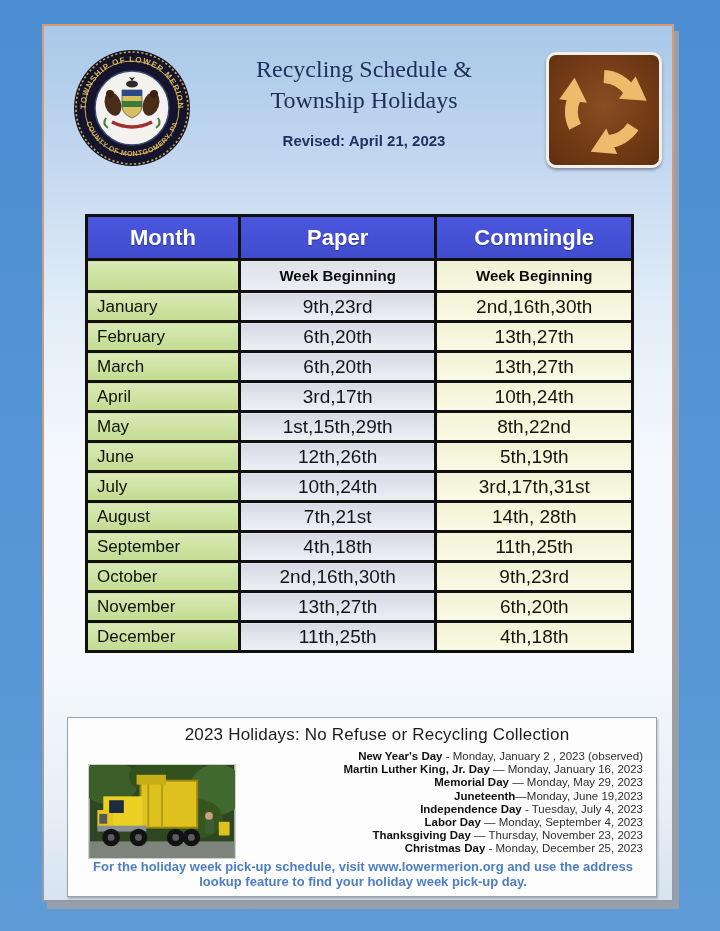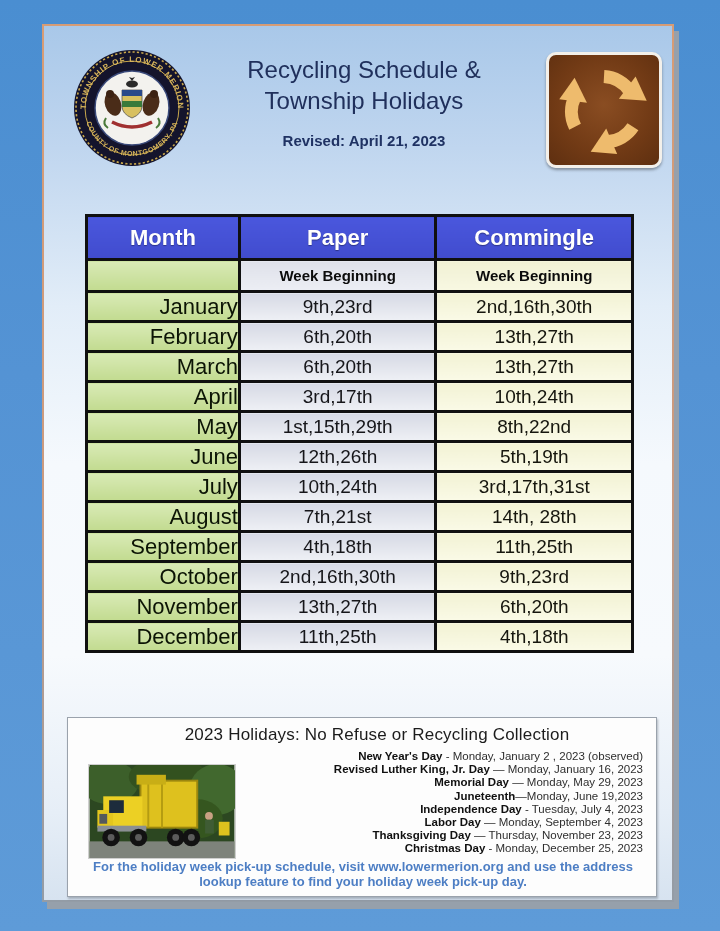--- a/index.html
+++ b/index.html
@@ -13,21 +13,21 @@
     position:absolute; left:42px; top:24px; width:632px; height:878px;
     border:2px solid transparent;
     border-image:linear-gradient(180deg,#d79c75 0%,#c99a80 55%,#939ca6 100%) 1;
     background:linear-gradient(180deg,#a9c8e9 0%,#c0d6ef 14%,#e2edf8 32%,#f5f9fd 50%,#f7fafd 72%,#e6eef7 90%,#d7e3f0 100%);
     box-shadow:5px 7px 0 #96a0ab;
   }
   
   .seal{ position:absolute; left:28px; top:22px; width:120px; height:120px; }
   .title-block{ position:absolute; left:140px; top:28px; width:360px; text-align:center; color:#1c2a5e; }
   .title-l1{ font-size:23px; font-weight:bold; color:#12123f; letter-spacing:.2px; }
-  .title-l2,.title-l3{ font-size:24px; font-weight:400; color:#20305c; line-height:31px; }
+  .title-l2,.title-l3{ font-size:24px; font-weight:400; color:#20305c; line-height:31px;font-family:Liberation Serif, serif; }
   .revised{ margin-top:16px; font-size:15px; font-weight:600; color:#1f3263; }
   .recycle-box{
     position:absolute; left:502px; top:26px; width:116px; height:116px;
     background:radial-gradient(circle at 50% 45%, #8a4d22 0%, #713a15 60%, #5e2f10 100%);
     border:3px solid #f3f0ea; border-radius:10px;
     box-shadow:0 2px 3px rgba(0,0,0,.35);
     display:flex; align-items:center; justify-content:center;
   }
   
   table.schedule{
@@ -38,21 +38,21 @@
   th.col-head{
     background:linear-gradient(180deg,#4a57dd,#414cce);
     color:#fff; font-size:22px; font-weight:bold; height:44px; text-align:center;
     text-shadow:0 1px 1px rgba(0,0,0,.35);
   }
   .c-month{ width:28%; }
   .c-paper{ width:36%; }
   .c-comm{ width:36%; }
   td.month-cell{
     background:linear-gradient(180deg,#d9eab6 0%,#c2db90 100%);
-    font-size:22px; color:#0c1405; text-align:right; padding-left:9px; height:30px;
+    font-size:17px; color:#0c1405; text-align:left; padding-left:9px; height:30px;
   }
   td.sub-green{ background:linear-gradient(180deg,#d9eab6,#c2db90); height:32px; }
   td.sub-paper{ background:linear-gradient(180deg,#dfe1ea,#eceef4); font-size:15px; font-weight:bold; text-align:center; color:#0c0c0c; }
   td.sub-comm{ background:linear-gradient(180deg,#f0f0d4,#f8f8e2); font-size:15px; font-weight:bold; text-align:center; color:#0c0c0c; }
   td.paper-cell{ background:linear-gradient(180deg,#d6d9e4 0%,#eef0f5 100%); font-size:19px; color:#16161a; text-align:center; height:30px; }
   td.comm-cell{ background:linear-gradient(180deg,#f2f2d4 0%,#fafae6 100%); font-size:19px; color:#16160e; text-align:center; height:30px; }
   
   .holidays{
     position:absolute; left:23px; top:691px; width:590px; height:180px;
     background:#fdfdfd; border:1px solid #9aa2ac; box-shadow:1px 2px 2px rgba(90,100,110,.4);
@@ -233,21 +233,21 @@
         <circle cx="88" cy="74" r="3.5" fill="#5c5c5c"></circle>
       <circle cx="104" cy="74" r="9" fill="#121212"></circle>
         <circle cx="104" cy="74" r="3.5" fill="#5c5c5c"></circle>
       <circle cx="122" cy="52" r="4" fill="#c9a183"></circle>
       <rect x="118" y="56" width="9" height="14" fill="#3f5c34"></rect>
       <rect x="132" y="58" width="11" height="14" fill="#dec11e"></rect>
     </svg>
 
     <div class="holiday-lines">
       <div class="holiday-line"><b>New Year's Day</b><span> -  Monday,  January 2 , 2023 (observed)</span></div>
-      <div class="holiday-line"><b>Revised Luther King, Jr. Day</b><span> — Monday, January 16, 2023</span></div>
+      <div class="holiday-line"><b>Martin Luther King, Jr. Day</b><span> — Monday, January 16, 2023</span></div>
       <div class="holiday-line"><b>Memorial Day</b><span> — Monday, May 29, 2023</span></div>
       <div class="holiday-line"><b>Juneteenth</b><span>—Monday, June 19,2023</span></div>
       <div class="holiday-line"><b>Independence Day</b><span> -  Tuesday, July 4, 2023</span></div>
       <div class="holiday-line"><b>Labor Day</b><span> — Monday, September 4, 2023</span></div>
       <div class="holiday-line"><b>Thanksgiving Day</b><span> — Thursday, November 23, 2023</span></div>
       <div class="holiday-line"><b>Christmas Day</b><span> - Monday, December 25, 2023</span></div>
     </div>
 
     <div class="holiday-note">For the holiday week pick-up schedule, visit www.lowermerion.org and use the address lookup feature to find your holiday week pick-up day.</div>
   </div>

